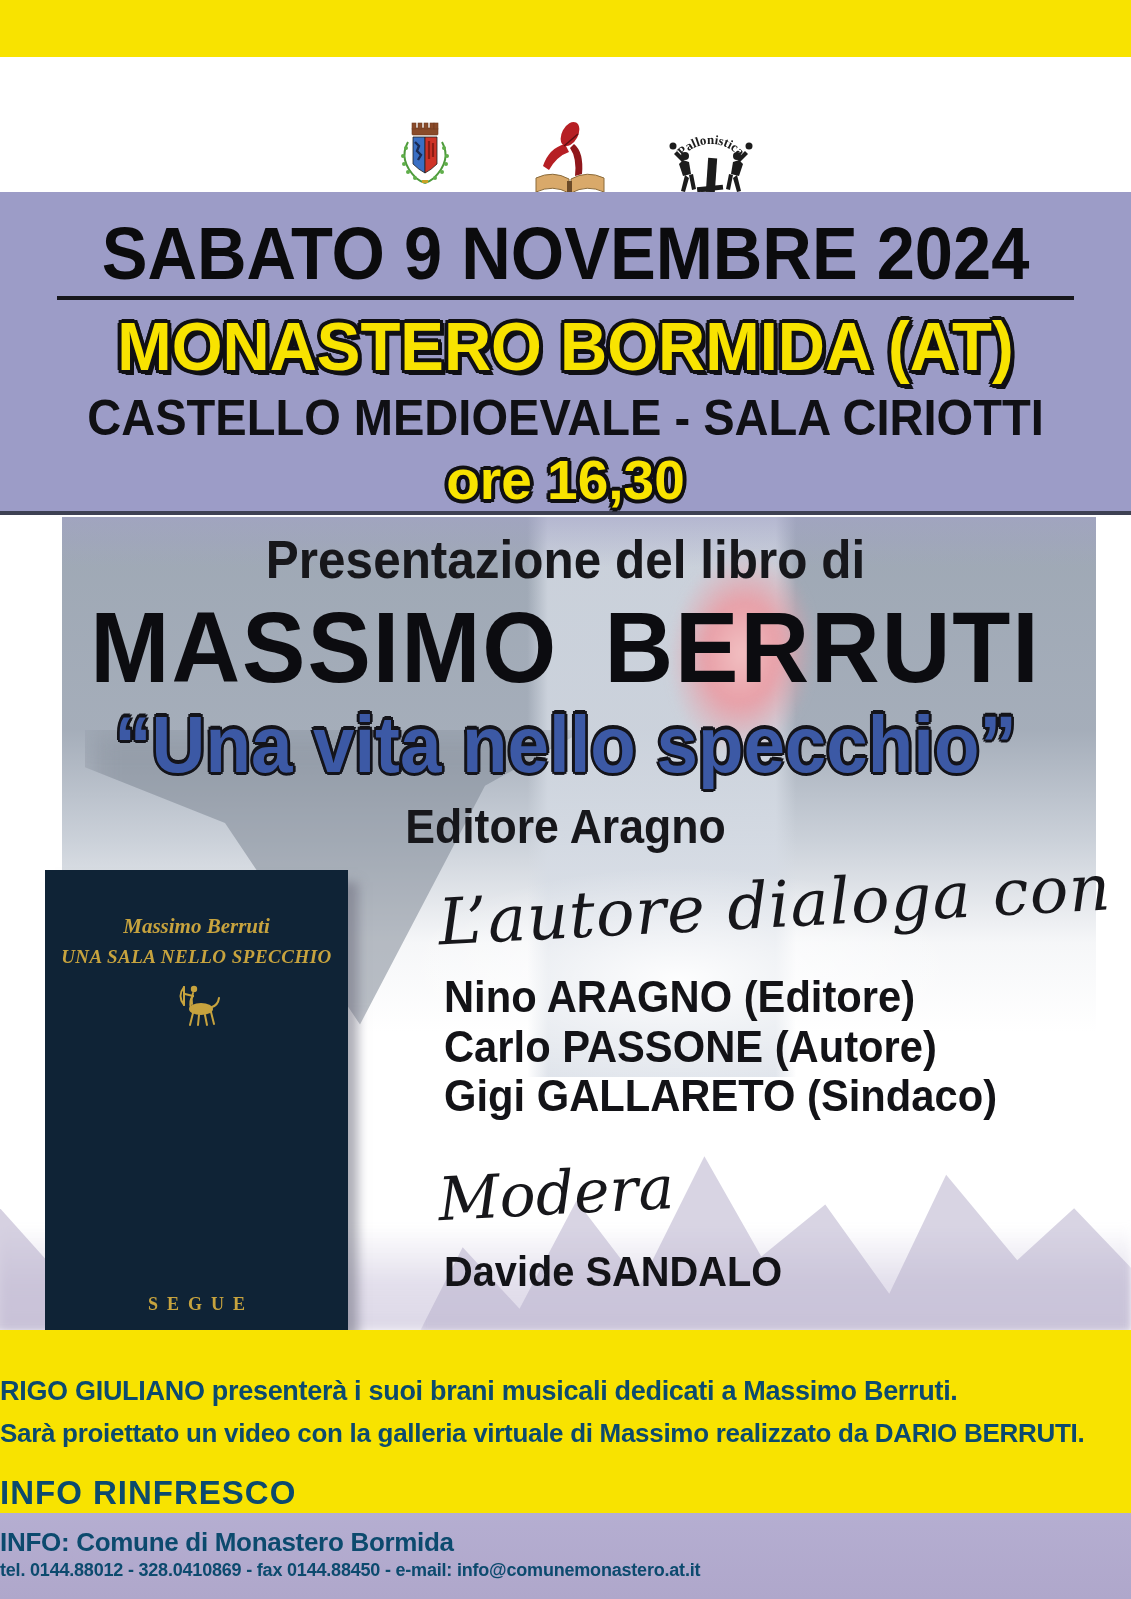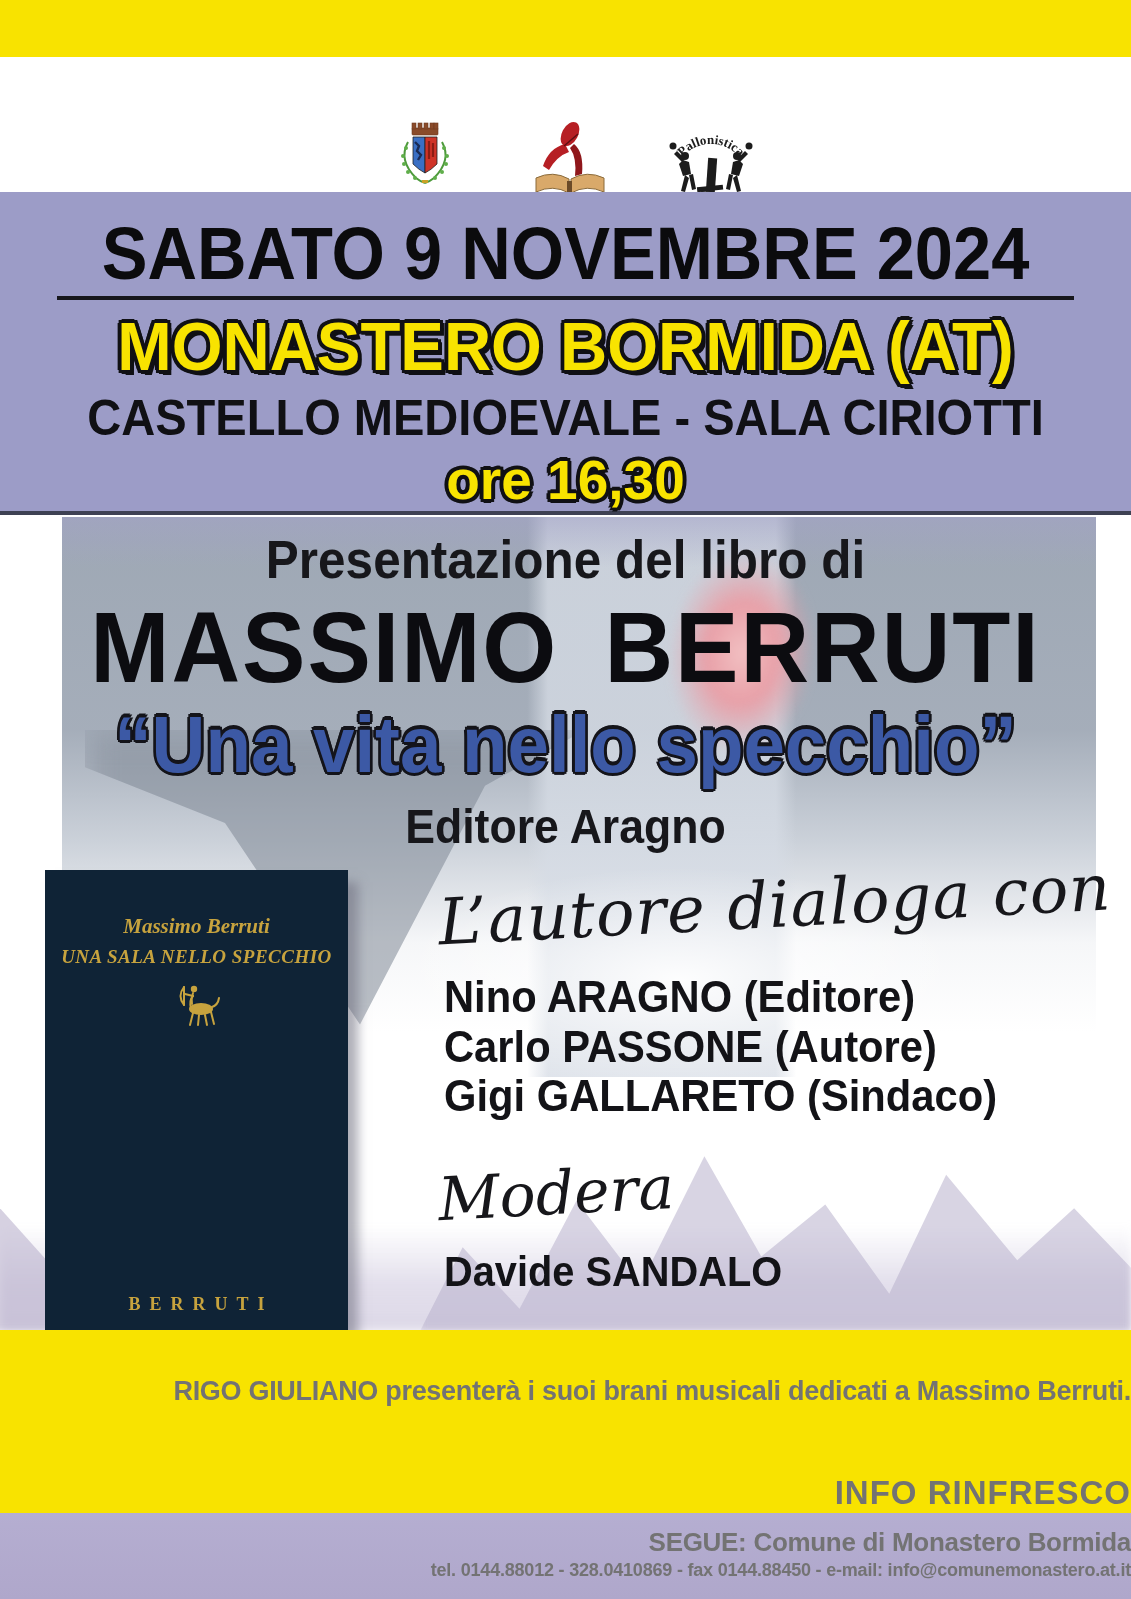--- a/index.html
+++ b/index.html
@@ -73,21 +73,21 @@
   .book .b-title{position:absolute;left:0;top:76px;width:100%;font-style:italic;font-weight:bold;font-size:19px;letter-spacing:0.5px;}
   .book .b-centaur{position:absolute;left:50%;top:112px;transform:translateX(-50%);}
   .book .b-pub{position:absolute;left:0;top:424px;width:100%;font-weight:bold;font-size:18px;letter-spacing:9px;text-indent:9px;}
   
   .script{position:absolute;font-family:"DejaVu Serif", serif;font-style:italic;color:#17171b;transform:rotate(-3deg);}
   .script-dialog{left:438px;top:868px;font-size:64px;letter-spacing:1px;}
   .script-modera{left:438px;top:1158px;font-size:60px;}
   .speakers{position:absolute;left:444px;top:972px;font-size:43px;font-weight:bold;color:#131317;line-height:48px;transform:scale(0.97,1.03);transform-origin:left top;}
   .moderator{position:absolute;left:444px;top:1248px;font-size:41px;font-weight:bold;color:#131317;transform:scale(0.97,1.03);transform-origin:left top;}
   
-  .foot{position:absolute;left:0;width:1131px;text-align:right;color:#737373;}
+  .foot{position:absolute;left:0;width:1131px;text-align:left;color:#0c4a6e;}
   .foot-l1{top:1376px;font-size:27px;font-weight:bold;letter-spacing:-0.3px;}
   .foot-l2{top:1418px;font-size:26px;font-weight:bold;letter-spacing:-0.3px;}
   .foot-l3{top:1474px;font-size:33px;font-weight:bold;letter-spacing:1px;}
   .foot-info{top:1527px;font-size:26px;font-weight:bold;letter-spacing:-0.3px;}
   .foot-contacts{top:1560px;font-size:18px;font-weight:bold;letter-spacing:-0.2px;}
 </style>
 </head>
 <body>
 
 <div id="poster">
@@ -218,33 +218,34 @@
         <path d="M22 31 L19 43 M28 33 L27 43 M34 33 L36 43 M40 30 L43 42"></path>
         <path d="M41 25 q6 -2 7 -9"></path>
         <path d="M20 27 q-2 -9 2 -13"></path>
         <circle cx="23" cy="7" r="3.2" fill="#C7A33E" stroke="none"></circle>
         <path d="M22 11 q-2 6 -1 11"></path>
         <path d="M13 5 q-7 9 0 18"></path>
         <path d="M13 5 L13 23"></path>
         <path d="M22 14 L14 12"></path>
       </g>
     </svg>
-    <div class="b-pub">BERRUTI</div>
+    <div class="b-pub">SEGUE</div>
   </div>
 
   <div class="script script-dialog">L’autore dialoga con</div>
   <div class="speakers">
     <div>Nino ARAGNO (Editore)</div>
     <div>Carlo PASSONE (Autore)</div>
     <div>Gigi GALLARETO (Sindaco)</div>
   </div>
   <div class="script script-modera">Modera</div>
   <div class="moderator">Davide SANDALO</div>
 
   <div class="band-bottom-yellow"></div>
   <div class="foot foot-l1">RIGO GIULIANO presenterà i suoi brani musicali dedicati a Massimo Berruti.</div>
+  <div class="foot foot-l2">Sarà proiettato un video con la galleria virtuale di Massimo realizzato da DARIO BERRUTI.</div>
   <div class="foot foot-l3">INFO RINFRESCO</div>
 
   <div class="band-bottom-purple"></div>
-  <div class="foot foot-info">SEGUE: Comune di Monastero Bormida</div>
+  <div class="foot foot-info">INFO: Comune di Monastero Bormida</div>
   <div class="foot foot-contacts">tel. 0144.88012 - 328.0410869 - fax 0144.88450 - e-mail: info@comunemonastero.at.it</div>
 
 </div>
 
 </body></html>

